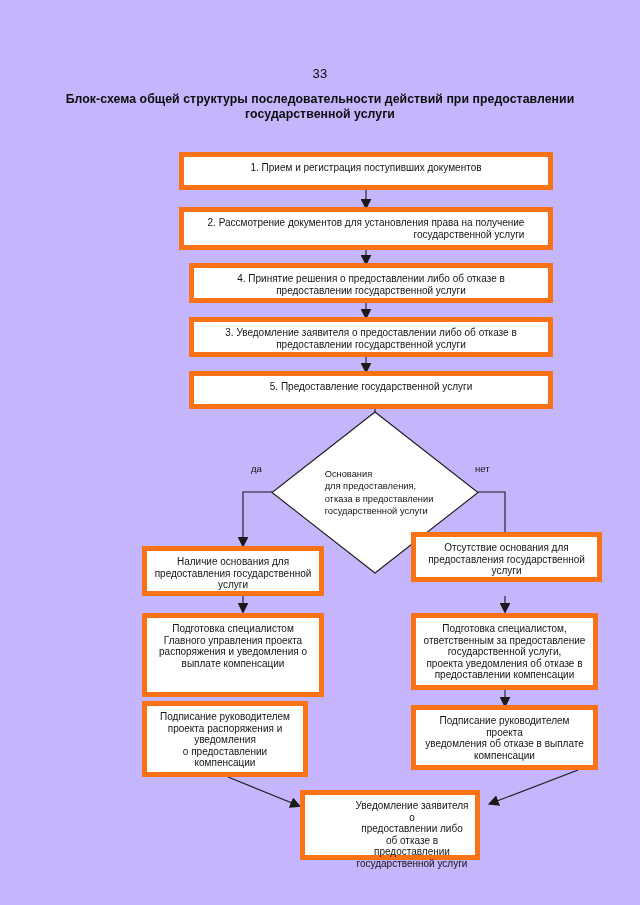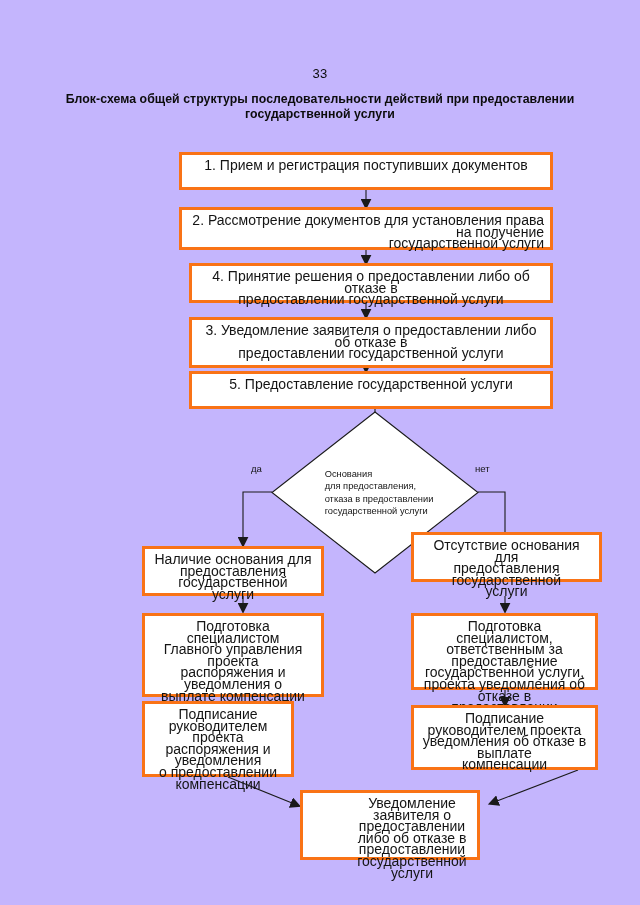--- a/index.html
+++ b/index.html
@@ -34,27 +34,27 @@
     width: 520px;
     text-align: center;
     font-size: 12.3px;
     font-weight: bold;
     line-height: 15px;
     letter-spacing: 0.05px;
   }
   .node {
     position: absolute;
     box-sizing: border-box;
-    border: 3px solid #f97316;
+    border: 5px solid #f97316;
     background: #ffffff;
     display: flex;
     align-items: flex-start;
     justify-content: center;
     text-align: center;
-    font-size: 14px;
+    font-size: 10px;
     line-height: 11.6px;
     color: #141414;
   }
   .node > .node-text {
     display: block;
     padding: 5px 6px 0 6px;
     white-space: pre-line;
   }
   .diamond-wrap {
     position: absolute;
@@ -140,21 +140,21 @@
   <div class="node" style="left:179px; top:207px; width:374px; height:43px;text-align:right;">
     <span class="node-text">2. Рассмотрение документов для установления права на получение
 государственной услуги</span>
   </div>
 
   <div class="node" style="left:189px; top:263px; width:364px; height:40px;">
     <span class="node-text">4. Принятие решения о предоставлении либо об отказе в
 предоставлении государственной услуги</span>
   </div>
 
-  <div class="node" style="left:189px; top:317px; width:364px; height:51px;">
+  <div class="node" style="left:189px; top:317px; width:364px; height:40px;">
     <span class="node-text">3. Уведомление заявителя о предоставлении либо об отказе в
 предоставлении государственной услуги</span>
   </div>
 
   <div class="node" style="left:189px; top:371px; width:364px; height:38px;">
     <span class="node-text">5. Предоставление государственной услуги</span>
   </div>
 
   <div class="diamond-wrap" style="left:272px; top:412px; width:206px; height:161px;">
     <svg width="206" height="161" viewBox="0 0 206 161" xmlns="http://www.w3.org/2000/svg">
@@ -176,21 +176,21 @@
 услуги</span>
   </div>
 
   <div class="node" style="left:142px; top:613px; width:182px; height:84px;">
     <span class="node-text">Подготовка специалистом
 Главного управления проекта
 распоряжения и уведомления о
 выплате компенсации</span>
   </div>
 
-  <div class="node" style="left:142px; top:701px; width:152px; height:76px;">
+  <div class="node" style="left:142px; top:701px; width:166px; height:76px;">
     <span class="node-text">Подписание руководителем
 проекта распоряжения и
 уведомления
 о предоставлении компенсации</span>
   </div>
 
   <div class="node" style="left:411px; top:532px; width:191px; height:50px;">
     <span class="node-text">Отсутствие основания для
 предоставления государственной
 услуги</span>

